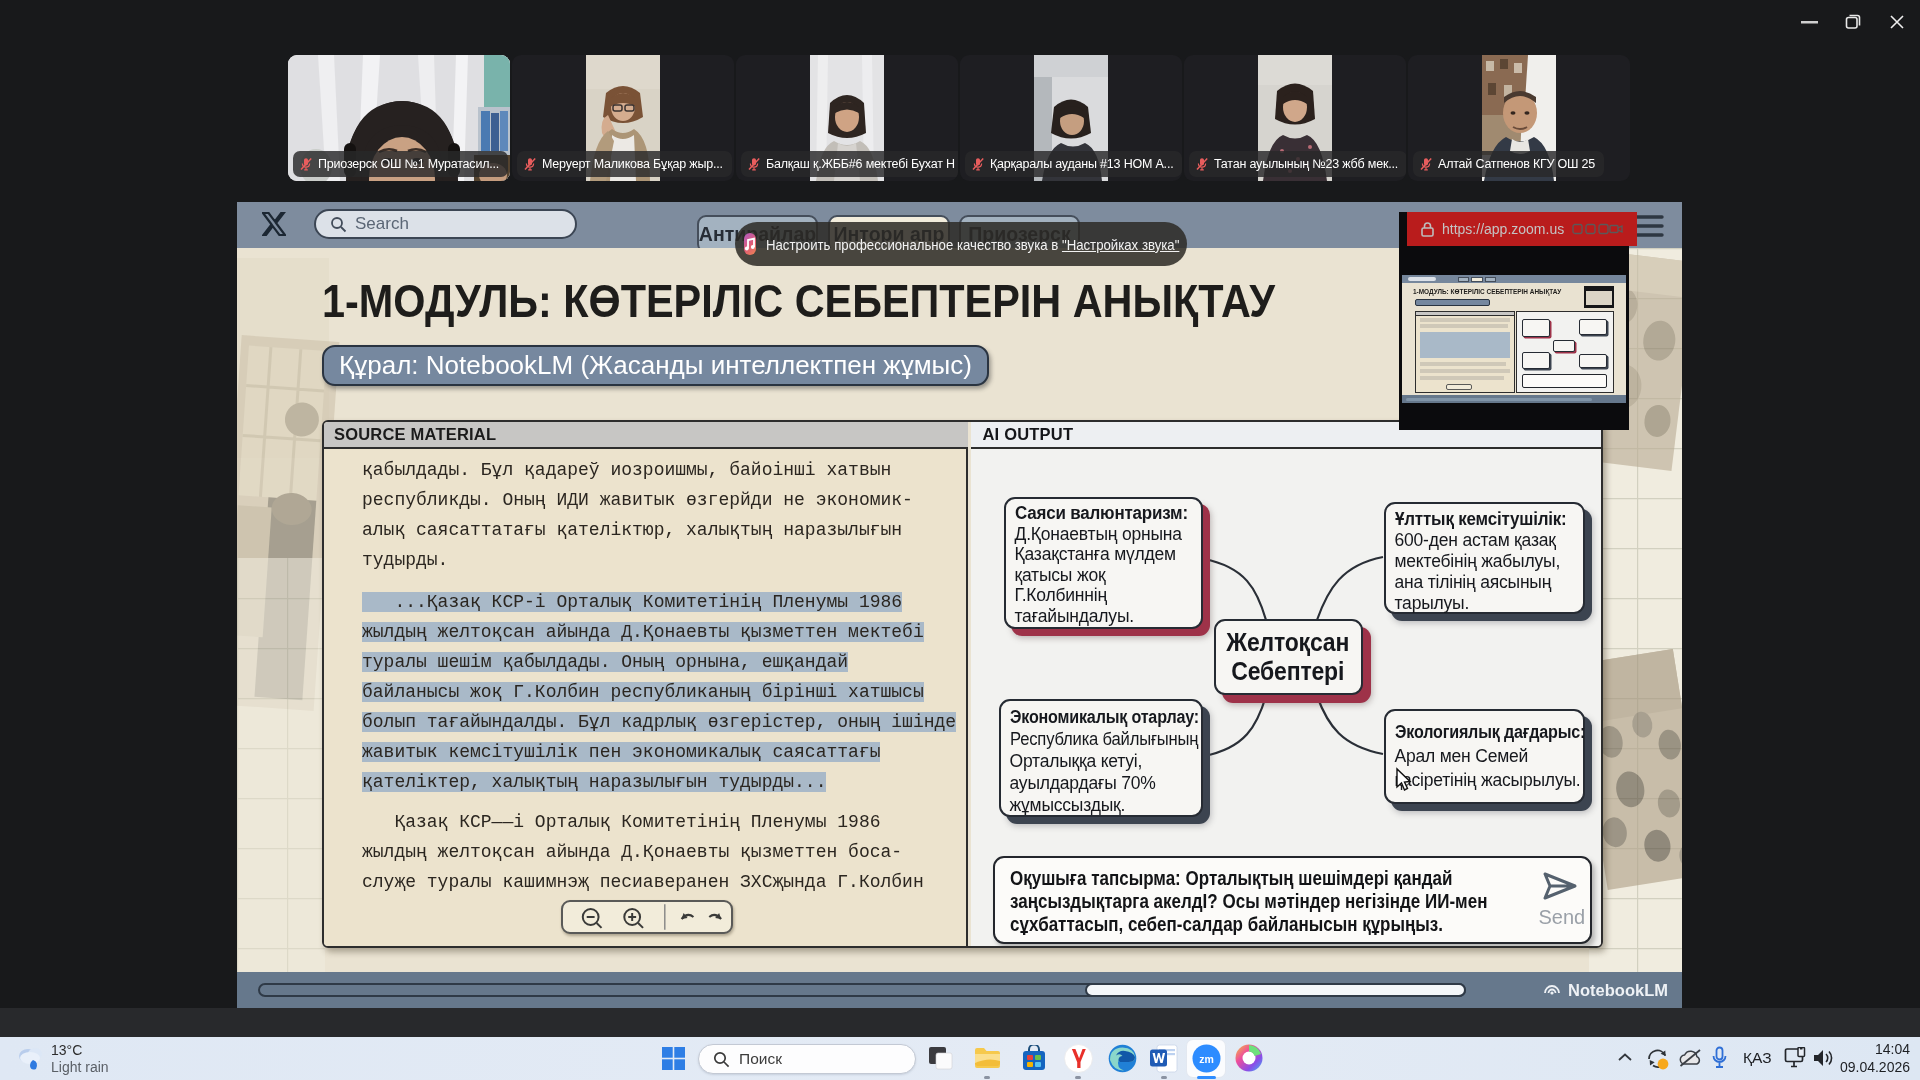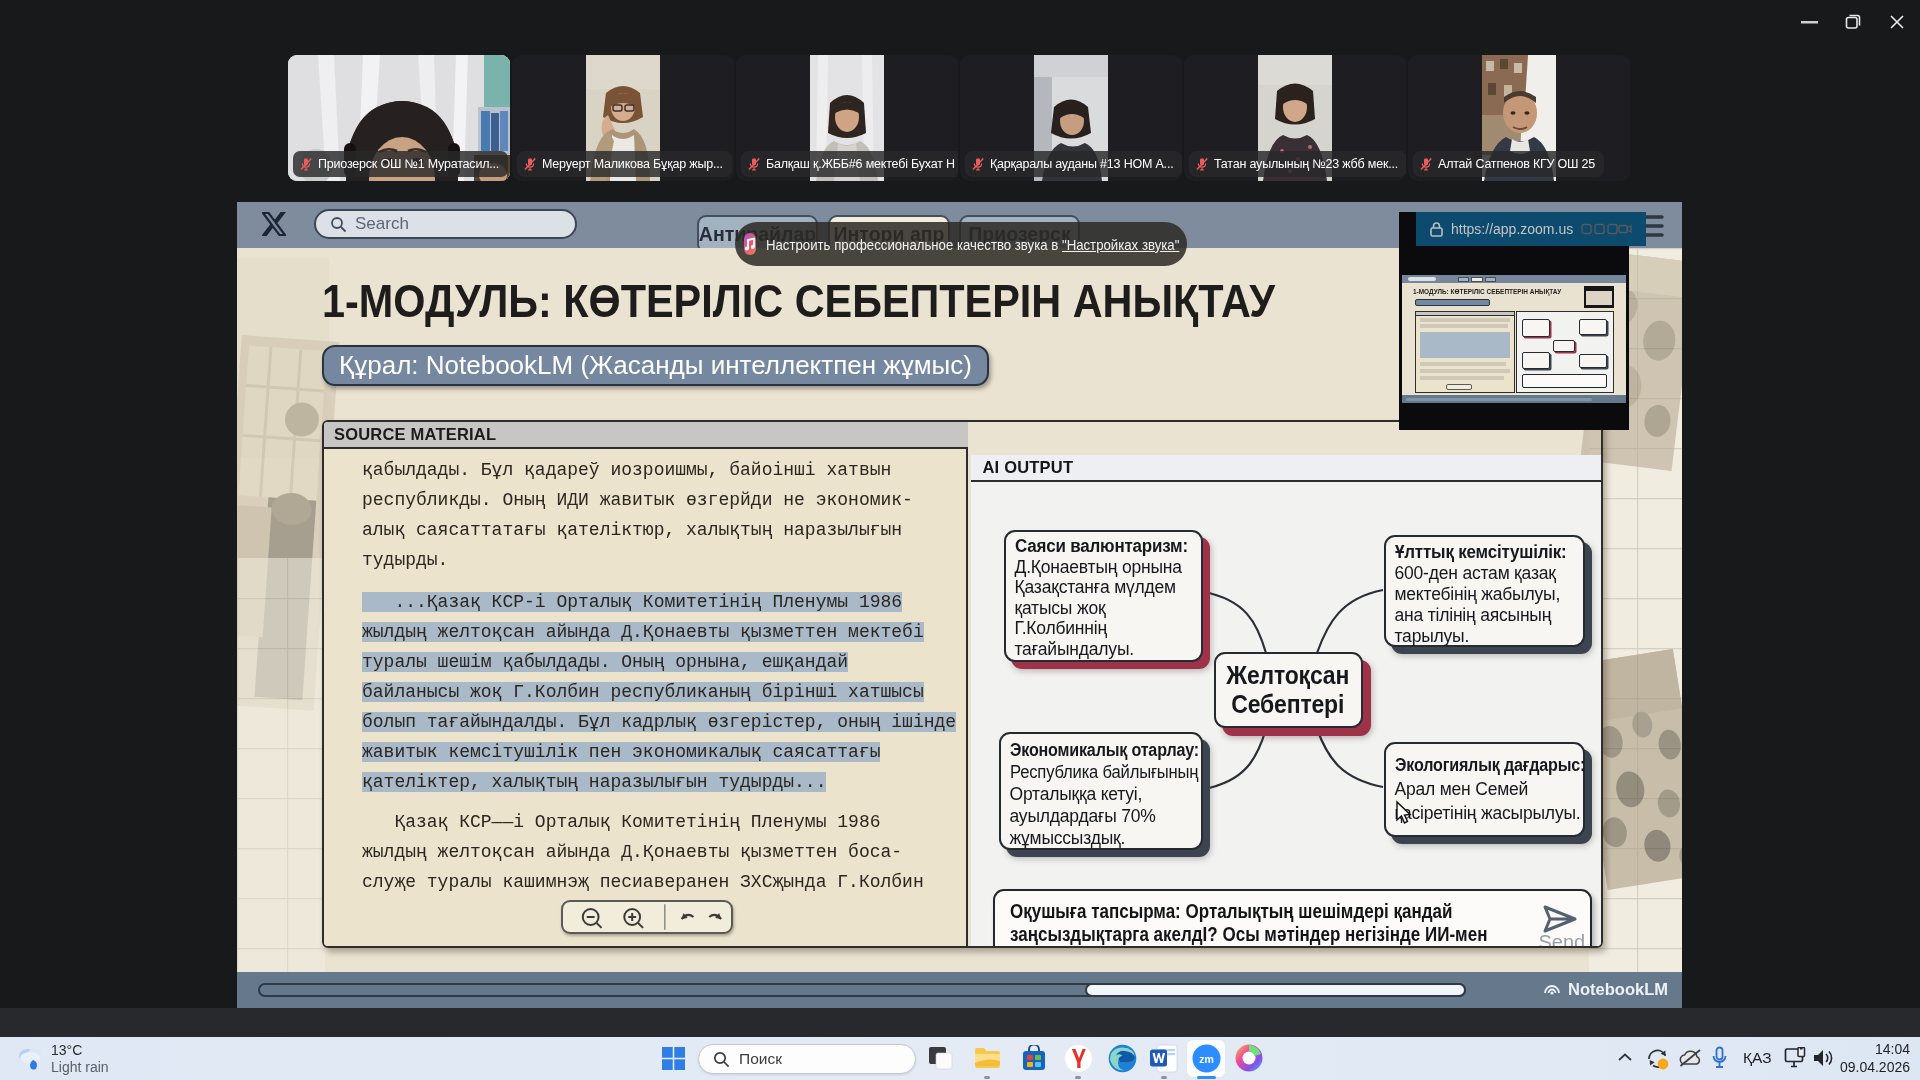--- a/index.html
+++ b/index.html
@@ -311,21 +311,21 @@
             <path d="M76 21 L81 26" stroke="#3a3a38" stroke-width="2"></path>
             <path d="M66 15 h8 M70 11 v8" stroke="#3a3a38" stroke-width="2"></path>
             <path d="M120 17 q6 -7 12 -2" fill="none" stroke="#3a3a38" stroke-width="2.2"></path>
             <path d="M120 17 l6 -1 -4 -5 Z" fill="#3a3a38"></path>
             <path d="M160 17 q-6 -7 -12 -2" fill="none" stroke="#3a3a38" stroke-width="2.2"></path>
             <path d="M160 17 l-6 -1 4 -5 Z" fill="#3a3a38"></path>
           </svg>
         </div>
       </div>
 
-      <div style="position:absolute;left:646.5px;top:0;width:634.5px;height:528px;background:#f2f2f0;margin-top:33px;">
+      <div style="position:absolute;left:646.5px;top:0;width:634.5px;height:528px;background:#f2f2f0;">
         <div style="position:absolute;left:0;top:0;width:100%;height:27px;background:#edeff2;border-bottom:2px solid #2d2d2d;display:flex;align-items:center;">
             <span style="font-size:16.5px;font-weight:bold;color:#15161a;margin-left:12px;letter-spacing:0.2px;">AI OUTPUT</span>
           </div>
         <div id="mindmap" style="position:absolute;left:0;top:27px;width:634px;height:501px;">
           <svg width="634" height="501" viewBox="0 0 634 501" style="position:absolute;left:0;top:0">
             <g fill="none" stroke="#2a2f37" stroke-width="2.2">
               <path d="M233 110 C 274 118, 286 140, 295 171"></path>
               <path d="M412 108 C 371 116, 357 140, 346 171"></path>
               <path d="M233 307 C 274 299, 286 277, 295 247"></path>
               <path d="M412 305 C 371 297, 357 277, 346 247"></path>
@@ -337,35 +337,35 @@
               <span style="transform:scaleX(0.92);display:inline-block;">Желтоқсан<br>Себептері</span>
             </div>
           <div class="mbox" style="left:28px;top:250px;width:204px;height:118px;line-height:22px;box-shadow:7px 7px 0 #3c4450, 8px 9px 6px rgba(60,60,70,0.3);"><b><span style="display:inline-block;transform:scaleX(0.92);transform-origin:0 0;">Экономикалық отарлау:</span></b><span style="display:inline-block;transform:scaleX(0.95);transform-origin:0 0;white-space:nowrap;">Республика байлығының</span><br>Орталыққа кетуі,<br>ауылдардағы 70%<br>жұмыссыздық.</div>
           <div class="mbox" style="left:413px;top:260px;width:201px;height:95px;line-height:24px;padding-top:9px;box-shadow:7px 7px 0 #3c4450, 8px 9px 6px rgba(60,60,70,0.3);"><b><span style="display:inline-block;transform:scaleX(0.92);transform-origin:0 0;">Экологиялық дағдарыс:</span></b>Арал мен Семей<br>қасіретінің жасырылуы.</div>
 
           <div style="position:absolute;left:22px;top:407px;width:599px;height:88px;background:#fcfbf9;border:2.5px solid #23262c;border-radius:11px;box-shadow:3px 4px 5px rgba(70,70,70,0.35);">
             <div style="position:absolute;left:15px;top:9px;white-space:nowrap;font-size:20px;line-height:23px;color:#131417;font-weight:bold;transform:scaleX(0.85);transform-origin:0 0;">Оқушыға тапсырма: Орталықтың шешімдері қандай<br>заңсыздықтарга акелдІ? Осы мәтіндер негізінде ИИ-мен<br>сұхбаттасып, себеп-салдар байланысын құрыңыз.</div>
             <svg style="position:absolute;left:548px;top:14px" width="34" height="28" viewBox="0 0 34 28">
                 <path d="M2 26 L32 14 L2 2 L7 14 Z M7 14 L32 14" fill="none" stroke="#55616e" stroke-width="3" stroke-linejoin="round"></path>
               </svg>
-            <div style="position:absolute;left:544px;top:40px;font-size:20px;color:#9aa0a8;">Send</div>
+            <div style="position:absolute;left:544px;top:48px;font-size:20px;color:#9aa0a8;">Send</div>
           </div>
 
           <svg style="position:absolute;left:424px;top:318px" width="18" height="26" viewBox="0 0 18 26">
               <path d="M2 2 L2 20 L6.5 16 L9.5 23 L12.5 21.5 L9.5 15 L15 14.5 Z" fill="#fff" stroke="#111" stroke-width="1.4"></path>
             </svg>
         </div>
       </div>
     </div>
   </div>
 
   <div id="sbot">
     <div style="position:absolute;left:21px;top:11px;width:1208px;height:14px;border:2px solid #2f3a47;border-radius:8px;"></div>
     <div style="position:absolute;left:848px;top:11px;width:381px;height:14px;background:#f3f6f9;border:2px solid #2f3a47;border-radius:8px;"></div>
-    <div style="position:absolute;right:14px;top:8px;display:flex;color:#eef1f5;font-size:16.5px;font-weight:bold;">
+    <div style="position:absolute;right:14px;top:8px;display:flex;align-items:center;color:#eef1f5;font-size:16.5px;font-weight:bold;">
       <svg width="20" height="20" viewBox="0 0 20 20" style="margin-right:6px">
           <g stroke="#eef1f5" stroke-width="1.8" fill="none">
             <path d="M3 13 a7 7 0 0 1 14 0"></path>
             <path d="M6.5 13 a3.5 3.5 0 0 1 7 0"></path>
           </g>
           <circle cx="10" cy="13" r="1.6" fill="#eef1f5"></circle>
         </svg>
       NotebookLM
     </div>
   </div>
@@ -376,21 +376,21 @@
     <svg width="12" height="14" viewBox="0 0 12 14">
         <path d="M4 11.5 V3 L10 1.6 V10" stroke="#fff" stroke-width="1.8" fill="none"></path>
         <circle cx="2.8" cy="11.5" r="1.9" fill="#fff"></circle>
         <circle cx="8.8" cy="10" r="1.9" fill="#fff"></circle>
       </svg>
   </div>
   <div style="color:#f2f2f2;font-size:15px;white-space:nowrap;transform:scaleX(0.88);transform-origin:0 50%;">Настроить профессиональное качество звука в <span style="text-decoration:underline;">"Настройках звука"</span></div>
 </div>
 
 <div id="pip" style="position:absolute;left:1399px;top:212px;width:230px;height:218px;background:#0b0b0d;">
-  <div style="position:absolute;left:17px;top:0;width:230px;height:34px;background:#0c4a6e;display:flex;align-items:center;">
+  <div style="position:absolute;left:8px;top:0;width:230px;height:34px;background:#b91c1c;display:flex;align-items:center;">
     <svg width="15" height="16" viewBox="0 0 15 16" style="margin:0 7px 0 13px">
         <rect x="2" y="7" width="11" height="8" rx="1.5" fill="none" stroke="#bdbdbd" stroke-width="1.6"></rect>
         <path d="M4.5 7 V5 a3 3 0 0 1 6 0 v2" fill="none" stroke="#bdbdbd" stroke-width="1.6"></path>
       </svg>
     <span style="color:#c4c4c4;font-size:14px;">https://app.zoom.us</span>
     <svg width="52" height="12" viewBox="0 0 52 12" style="margin-left:8px">
         <g stroke="#5a5a5a" stroke-width="1.3" fill="none">
           <rect x="1" y="1.5" width="9" height="9" rx="2"></rect>
           <rect x="14" y="1.5" width="9" height="9" rx="2"></rect>
           <rect x="27" y="1.5" width="9" height="9" rx="2"></rect>

